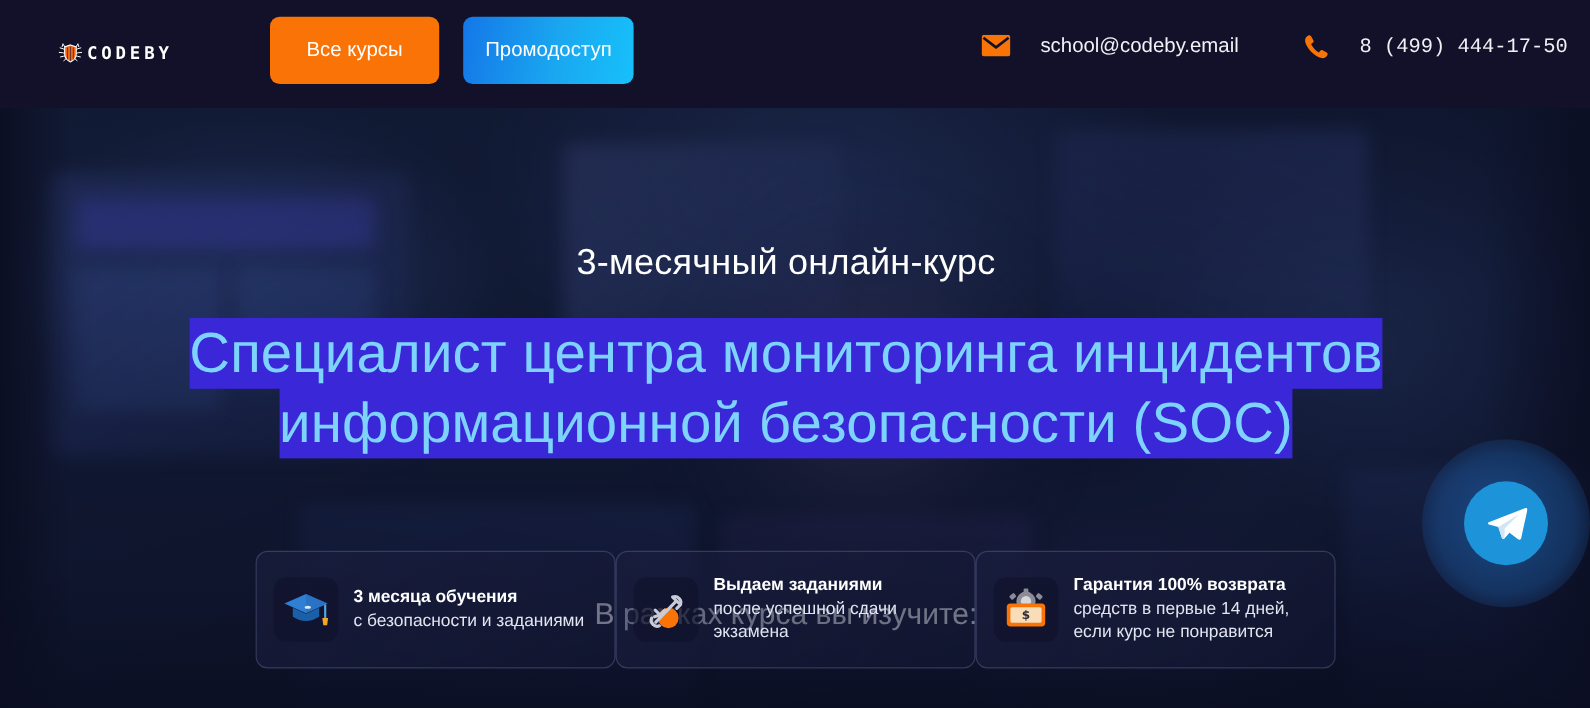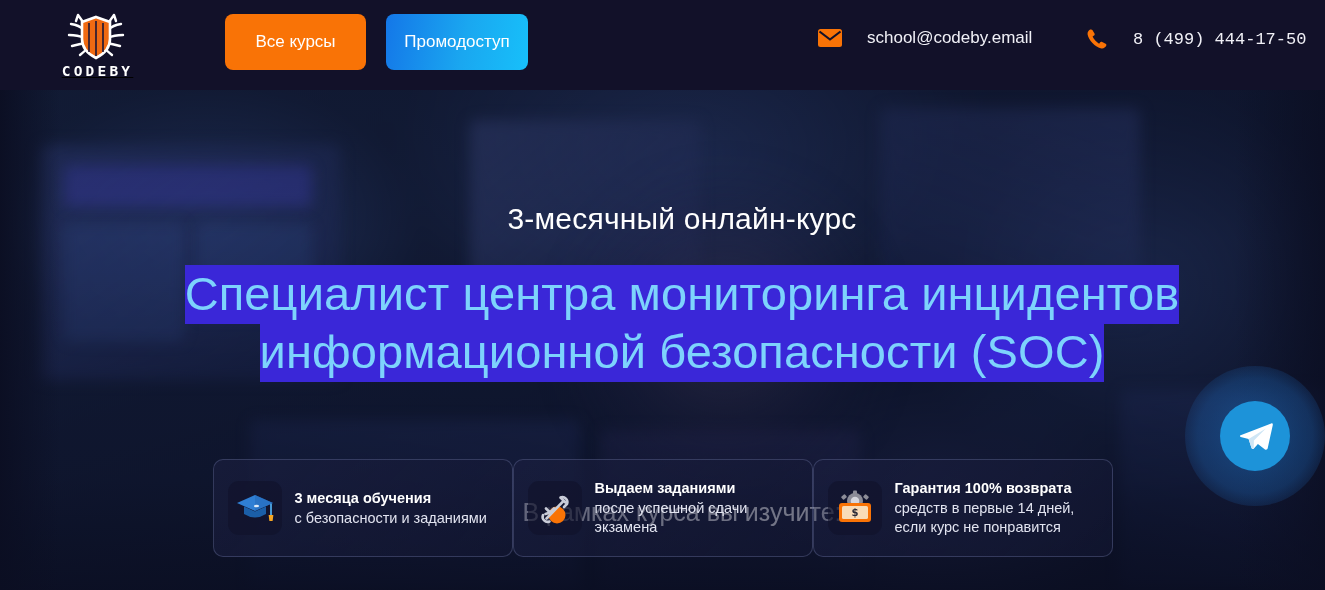--- a/index.html
+++ b/index.html
@@ -31,24 +31,22 @@
     align-items: center;
   }
 
   .logo-wrap {
     position: absolute;
     left: 48px;
     top: 6px;
     width: 96px;
     height: 76px;
     display: flex;
-    flex-direction: column;
     align-items: center;
     justify-content: center;
-    text-decoration: underline;
   }
   .logo-mark { width: 62px; height: 52px; display:block; }
   .logo-word {
     margin-top: 2px;
     font-family: "DejaVu Sans Mono", monospace;
     font-size: 14.5px;
     letter-spacing: 3.2px;
     color: #ffffff;
     font-weight: 700;
     line-height: 1;
@@ -154,21 +152,20 @@
     position: absolute;
     right: 0; top: 0; width: 90px; height: 500px;
     background: linear-gradient(270deg, rgba(11,14,34,.80), rgba(11,14,34,0));
   }
 
   
   .hero-content {
     position: absolute;
     inset: 0;
     z-index: 10;
-    padding-left: 27px;
   }
 
   .eyebrow {
     position: absolute;
     top: 112px;
     width: 1310px;
     text-align: center;
     color: #ffffff;
     font-size: 30px;
     letter-spacing: .2px;

